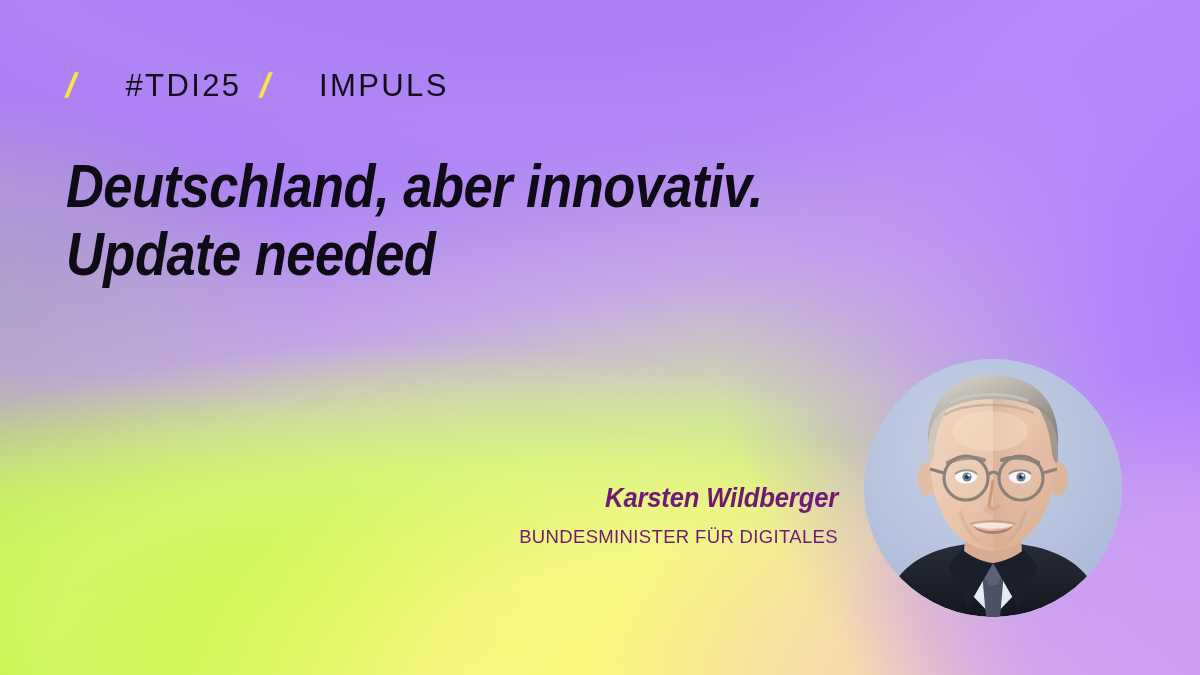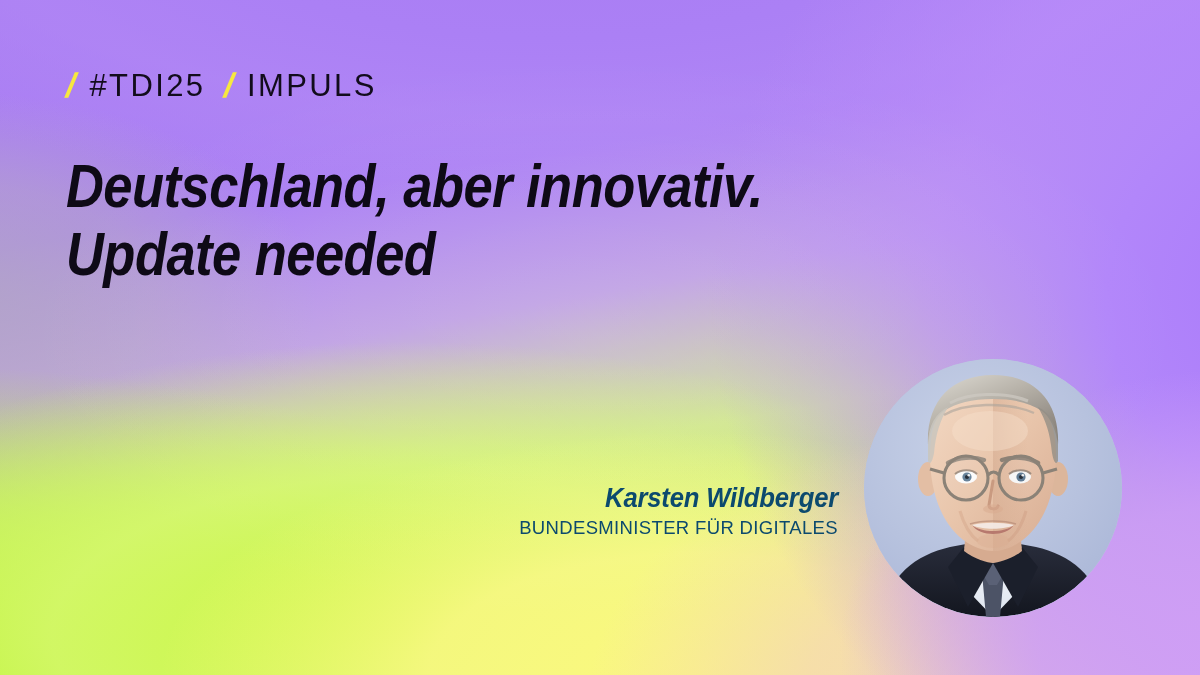--- a/index.html
+++ b/index.html
@@ -75,20 +75,21 @@
     transform:skewX(-2deg);
     letter-spacing:0;
   }
   .kicker-word {
     display:inline-block;
     color:#120c1c;
     font-size:31px;
     font-weight:400;
     line-height:1;
     letter-spacing:2.4px;
+    margin-left:36px;
   }
   .kicker .sp-a { width:14px; display:inline-block; }
   .kicker .sp-b { width:18px; display:inline-block; }
   .kicker .sp-c { width:14px; display:inline-block; }
 
   
   .headline {
     position:absolute;
     left:66px; top:152px;
     color:#0e0a16;
@@ -103,32 +104,33 @@
   }
   .headline .ln { display:block; }
 
   
   .speaker {
     position:absolute;
     right:362px;
     top:482px;
     width:420px;
     text-align:right;
-    color:#0c4a6e;
+    color:#701a75;
   }
   .speaker-name {
     font-size:27px;
     font-weight:900;
     font-style:italic;
     letter-spacing:-0.2px;
     line-height:1.2;
     transform:scaleX(0.95);
     transform-origin:right center;
   }
   .speaker-role {
+    margin-top:9px;
     font-size:18.5px;
     font-weight:400;
     line-height:1.55;
     letter-spacing:0.35px;
   }
   .speaker-role .ln { display:block; }
 
   
   .portrait {
     position:absolute;

